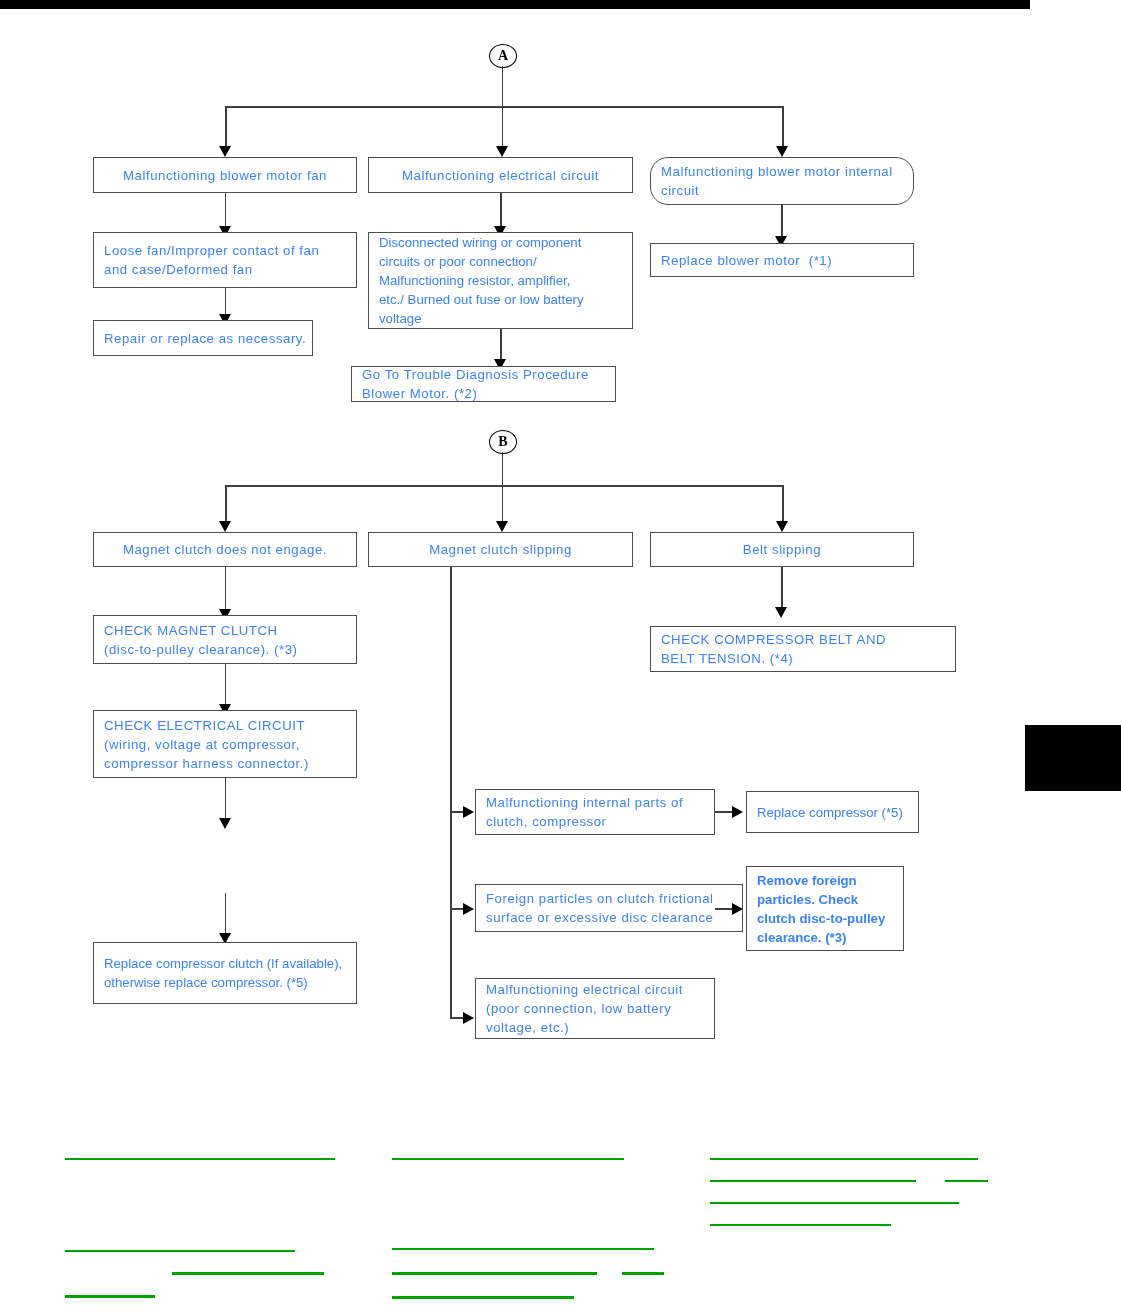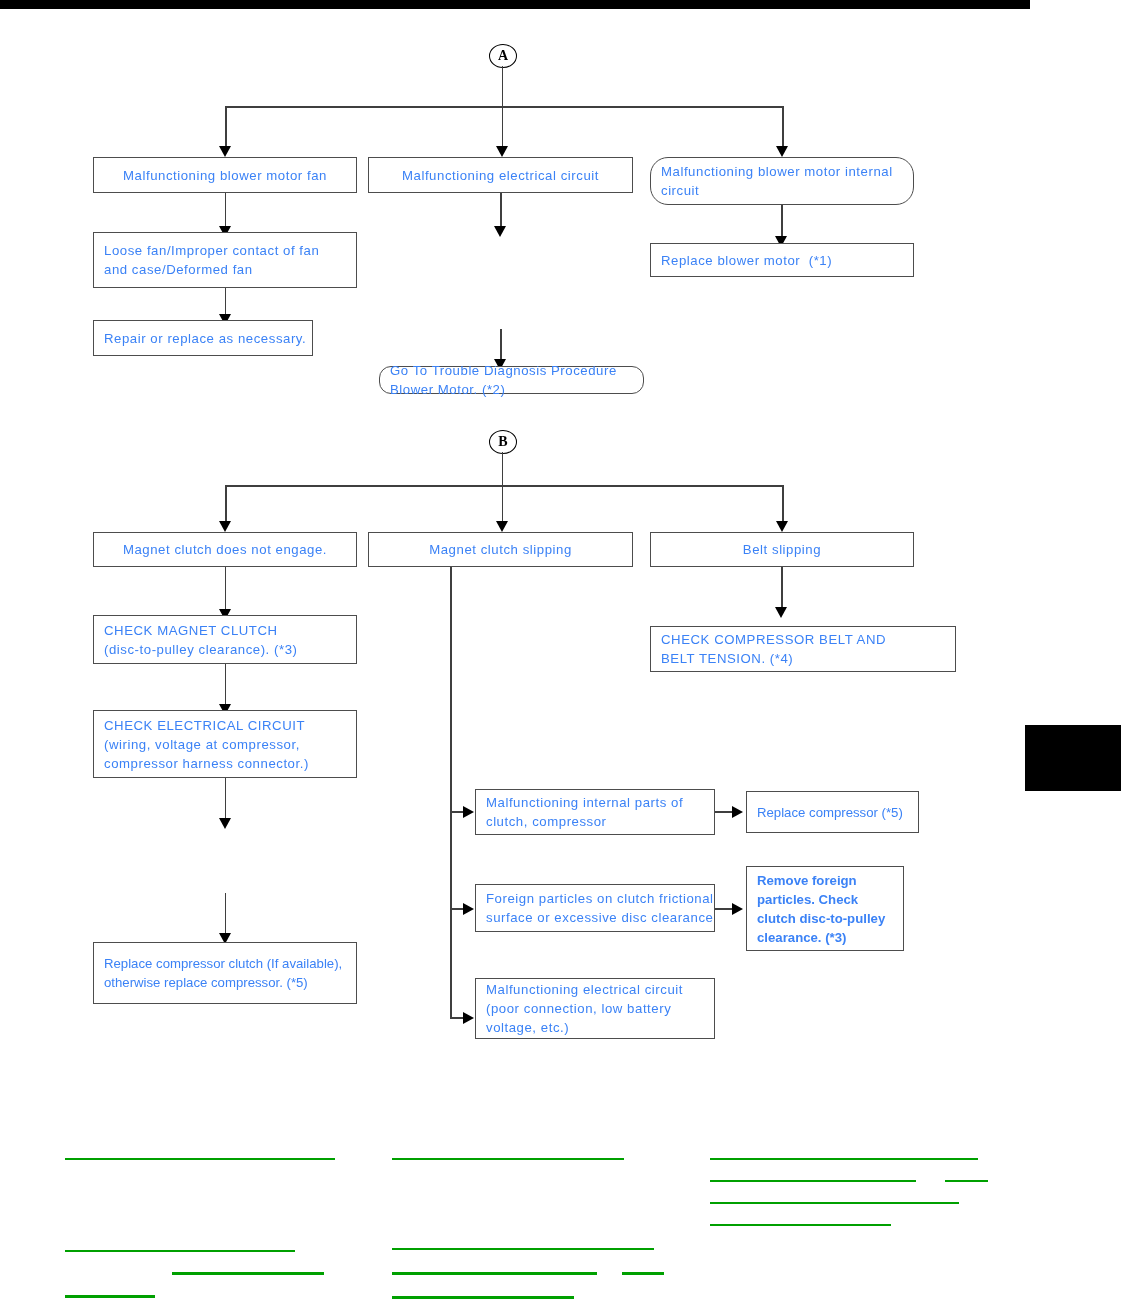--- a/index.html
+++ b/index.html
@@ -132,24 +132,31 @@
   <div class="box left spaced" style="left:93px; top:320px; width:220px; height:36px;">
     <span class="ln">Repair or replace as necessary.</span>
   </div>
 
   <div class="box center spaced" style="left:368px; top:157px; width:265px; height:36px;">
     <span class="ln">Malfunctioning electrical circuit</span>
   </div>
   <div class="vline" style="left:500px; top:193px; height:38px;"></div>
   <div class="arrow-down" style="left:494px; top:226px;"></div>
 
+  <div class="box left" style="left:368px; top:232px; width:265px; height:97px;">
+    <span class="ln">Disconnected wiring or component
+circuits or poor connection/
+Malfunctioning resistor, amplifier,
+etc./ Burned out fuse or low battery
+voltage</span>
+  </div>
   <div class="vline" style="left:500px; top:329px; height:36px;"></div>
   <div class="arrow-down" style="left:494px; top:359px;"></div>
 
-  <div class="box left spaced" style="left:379px; top:366px; width:265px; height:28px;border-radius:12px;">
+  <div class="box left spaced" style="left:351px; top:366px; width:265px; height:36px;">
     <span class="ln">Go To Trouble Diagnosis Procedure
 Blower Motor. (*2)</span>
   </div>
 
   <div class="box left spaced" style="left:650px; top:157px; width:264px; height:48px;border-radius:18px;">
     <span class="ln">Malfunctioning blower motor internal
 circuit</span>
   </div>
   <div class="vline" style="left:781px; top:205px; height:36px;"></div>
   <div class="arrow-down" style="left:775px; top:236px;"></div>
@@ -211,21 +218,21 @@
 clutch, compressor</span>
   </div>
   <div class="hline" style="left:715px; top:811px; width:18px;"></div>
   <div class="arrow-right" style="left:732px; top:805.5px;"></div>
   <div class="box left" style="left:746px; top:791px; width:173px; height:42px;">
     <span class="ln">Replace compressor (*5)</span>
   </div>
 
   <div class="hline" style="left:450px; top:908px; width:14px;"></div>
   <div class="arrow-right" style="left:463px; top:902.5px;"></div>
-  <div class="box left spaced" style="left:475px; top:884px; width:240px; height:48px;">
+  <div class="box left spaced" style="left:475px; top:884px; width:268px; height:48px;">
     <span class="ln">Foreign particles on clutch frictional
 surface or excessive disc clearance</span>
   </div>
   <div class="hline" style="left:715px; top:908px; width:18px;"></div>
   <div class="arrow-right" style="left:732px; top:902.5px;"></div>
   <div class="box left" style="left:746px; top:866px; width:158px; height:85px;font-weight:bold;">
     <span class="ln">Remove foreign
 particles. Check
 clutch disc-to-pulley
 clearance. (*3)</span>

